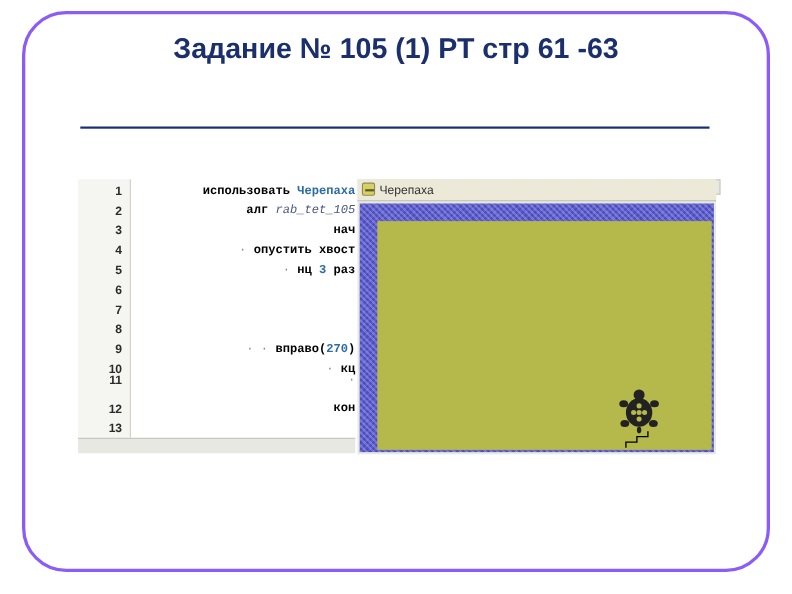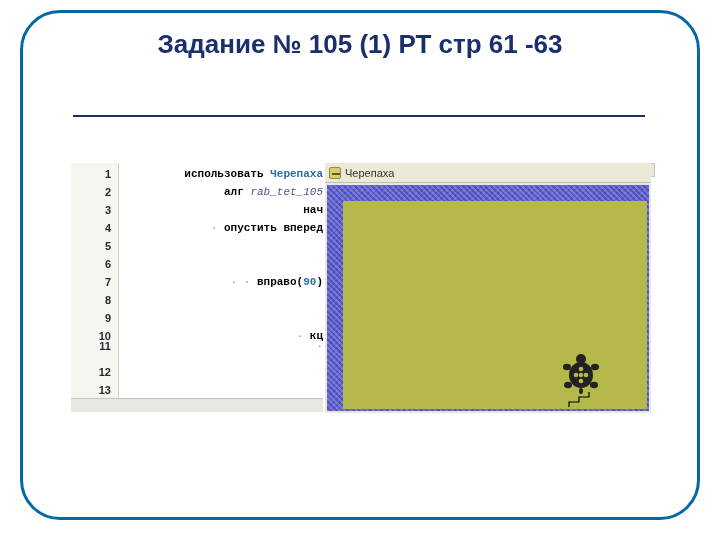--- a/index.html
+++ b/index.html
@@ -1,21 +1,21 @@
 <!DOCTYPE html>
 <html><head>
 <meta charset="utf-8">
 <style>
   * { box-sizing: border-box; margin: 0; padding: 0; }
   html, body { width: 720px; height: 540px; background: #fff; font-family: Arial, sans-serif; }
   .slide-frame {
     position: absolute;
     left: 20px; top: 10px;
     width: 680px; height: 510px;
-    border: 3px solid #0369a1;
+    border: 3px solid #8b5cf6;
     border-radius: 40px;
     background: #fff;
   }
   .title {
     position: absolute;
     left: 0; right: 0; top: 16px;
     text-align: center;
     font-weight: bold;
     font-size: 26px;
     color: #1a2f6b;
@@ -153,48 +153,50 @@
         <div class="line" style="top: 20px;">
           <div class="ln">2</div>
           <div class="code"><span class="kw">алг </span><span class="algname">rab_tet_105</span></div>
         </div>
         <div class="line" style="top: 38px;">
           <div class="ln">3</div>
           <div class="code"><span class="kw">нач</span></div>
         </div>
         <div class="line" style="top: 56px;">
           <div class="ln">4</div>
-          <div class="code"><span class="dot">· </span><span class="kw">опустить вперед</span></div>
+          <div class="code"><span class="dot">· </span><span class="kw">опустить хвост</span></div>
         </div>
         <div class="line" style="top: 74px;">
           <div class="ln">5</div>
+          <div class="code"><span class="dot">· </span><span class="kw">нц </span><span class="num">3</span><span class="kw"> раз</span></div>
         </div>
         <div class="line" style="top: 92px;">
           <div class="ln">6</div>
         </div>
         <div class="line" style="top: 110px;">
           <div class="ln">7</div>
-          <div class="code"><span class="dot">· · </span><span class="kw">вправо</span><span class="par">(</span><span class="num">90</span><span class="par">)</span></div>
         </div>
         <div class="line" style="top: 128px;">
           <div class="ln">8</div>
         </div>
         <div class="line" style="top: 146px;">
           <div class="ln">9</div>
+          <div class="code"><span class="dot">· · </span><span class="kw">вправо</span><span class="par">(</span><span class="num">270</span><span class="par">)</span></div>
         </div>
         <div class="line" style="top: 164px;">
           <div class="ln">10</div>
           <div class="code"><span class="dot">· </span><span class="kw">кц</span></div>
         </div>
         <div class="line" style="top: 174px;">
           <div class="ln">11</div>
           <div class="code"><span class="dot">·</span></div>
         </div>
         <div class="line" style="top: 200px;">
           <div class="ln">12</div>
+          <div class="code"><span class="kw">кон</span></div>
         </div>
         <div class="line" style="top: 218px; padding-left: 40px;">
           <div class="ln">13</div>
           <div class="code"></div>
         </div>
       </div>
   </div>
   <div class="editor-footer"></div>
 
   <div class="right-edge"></div>

